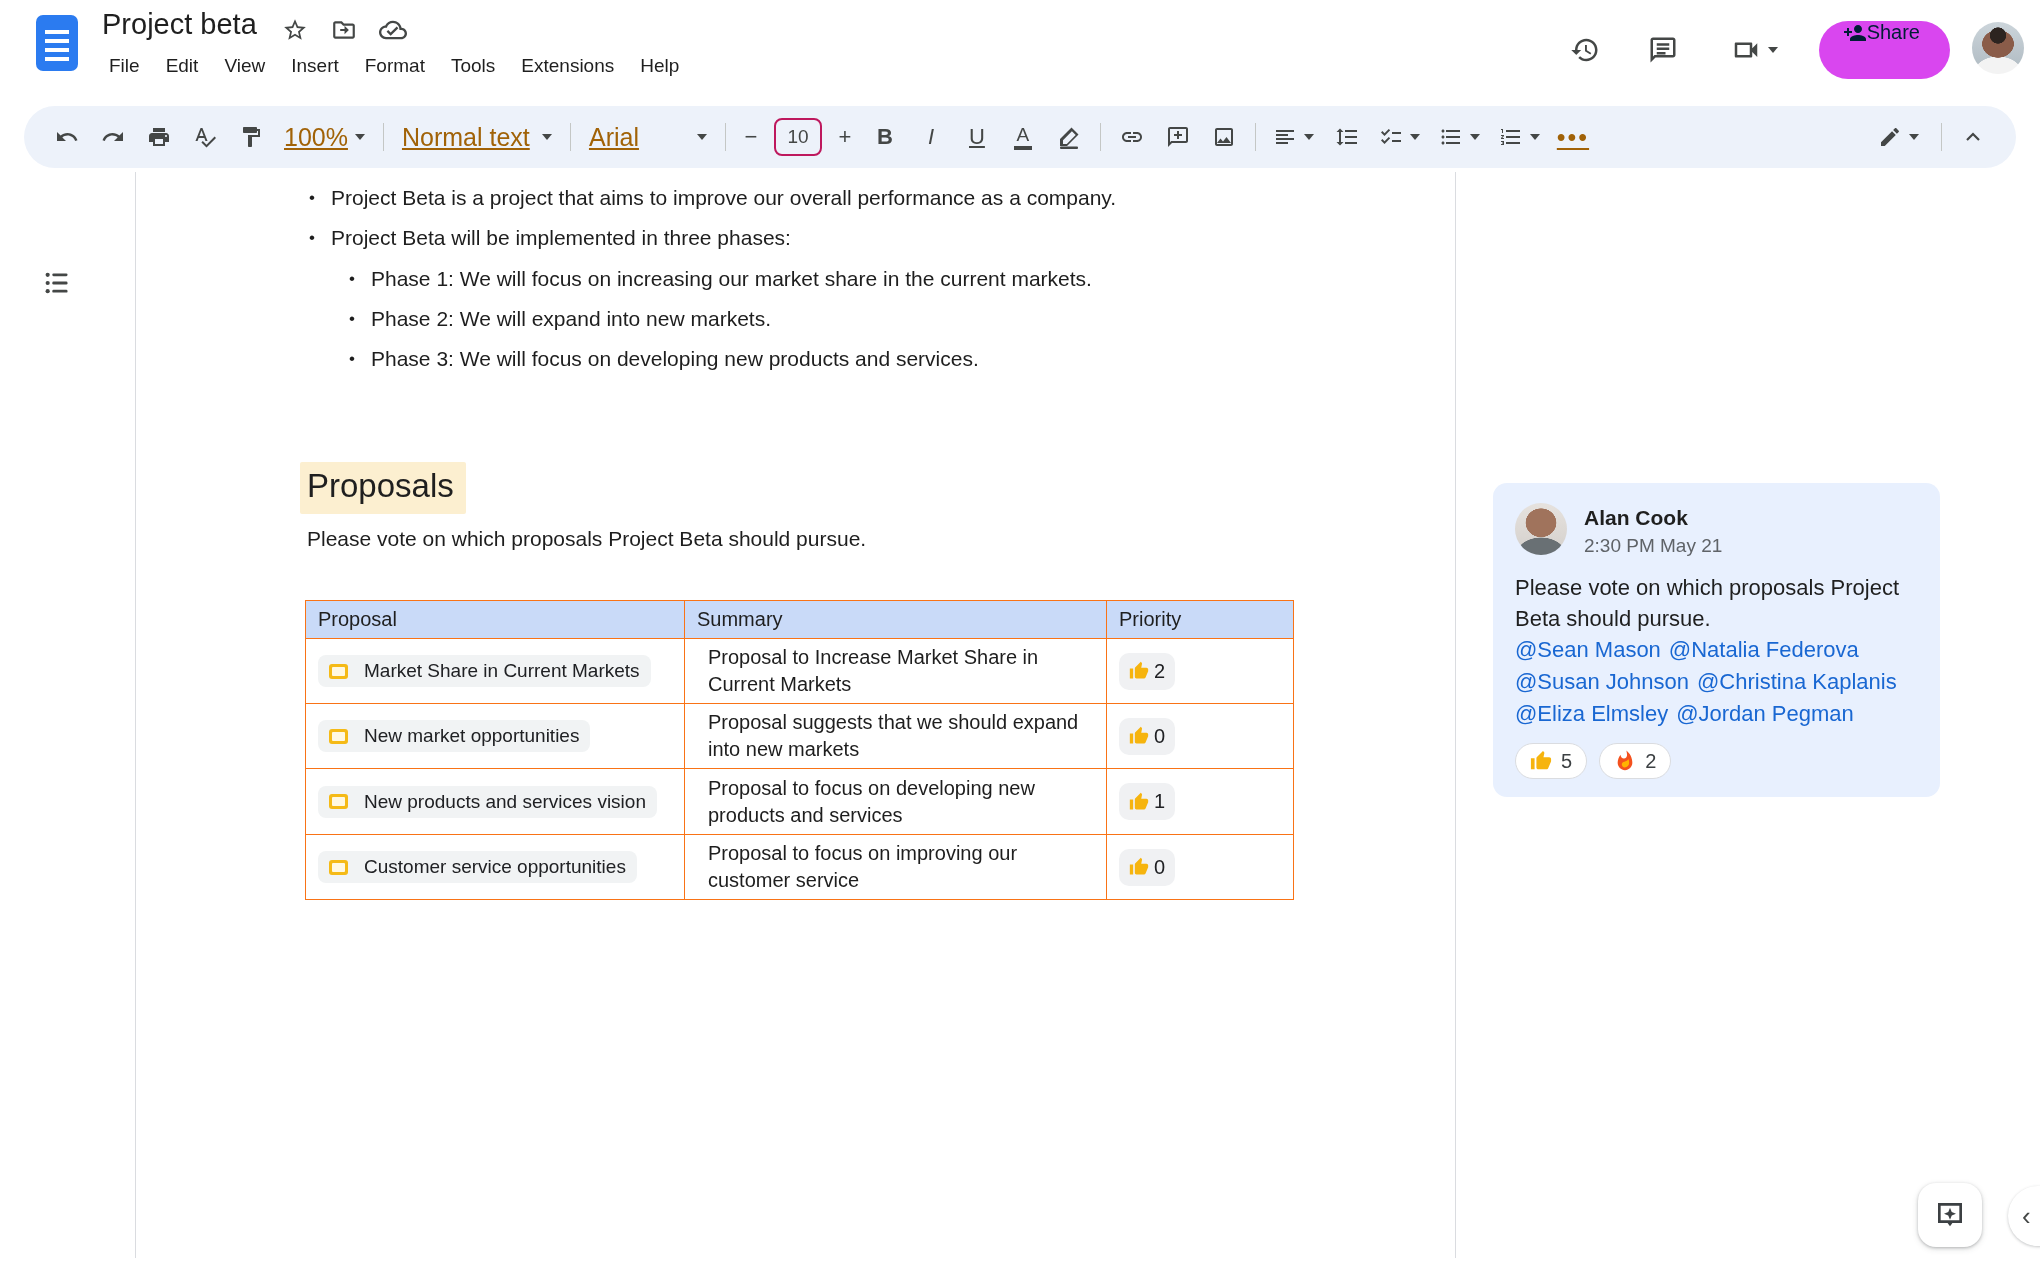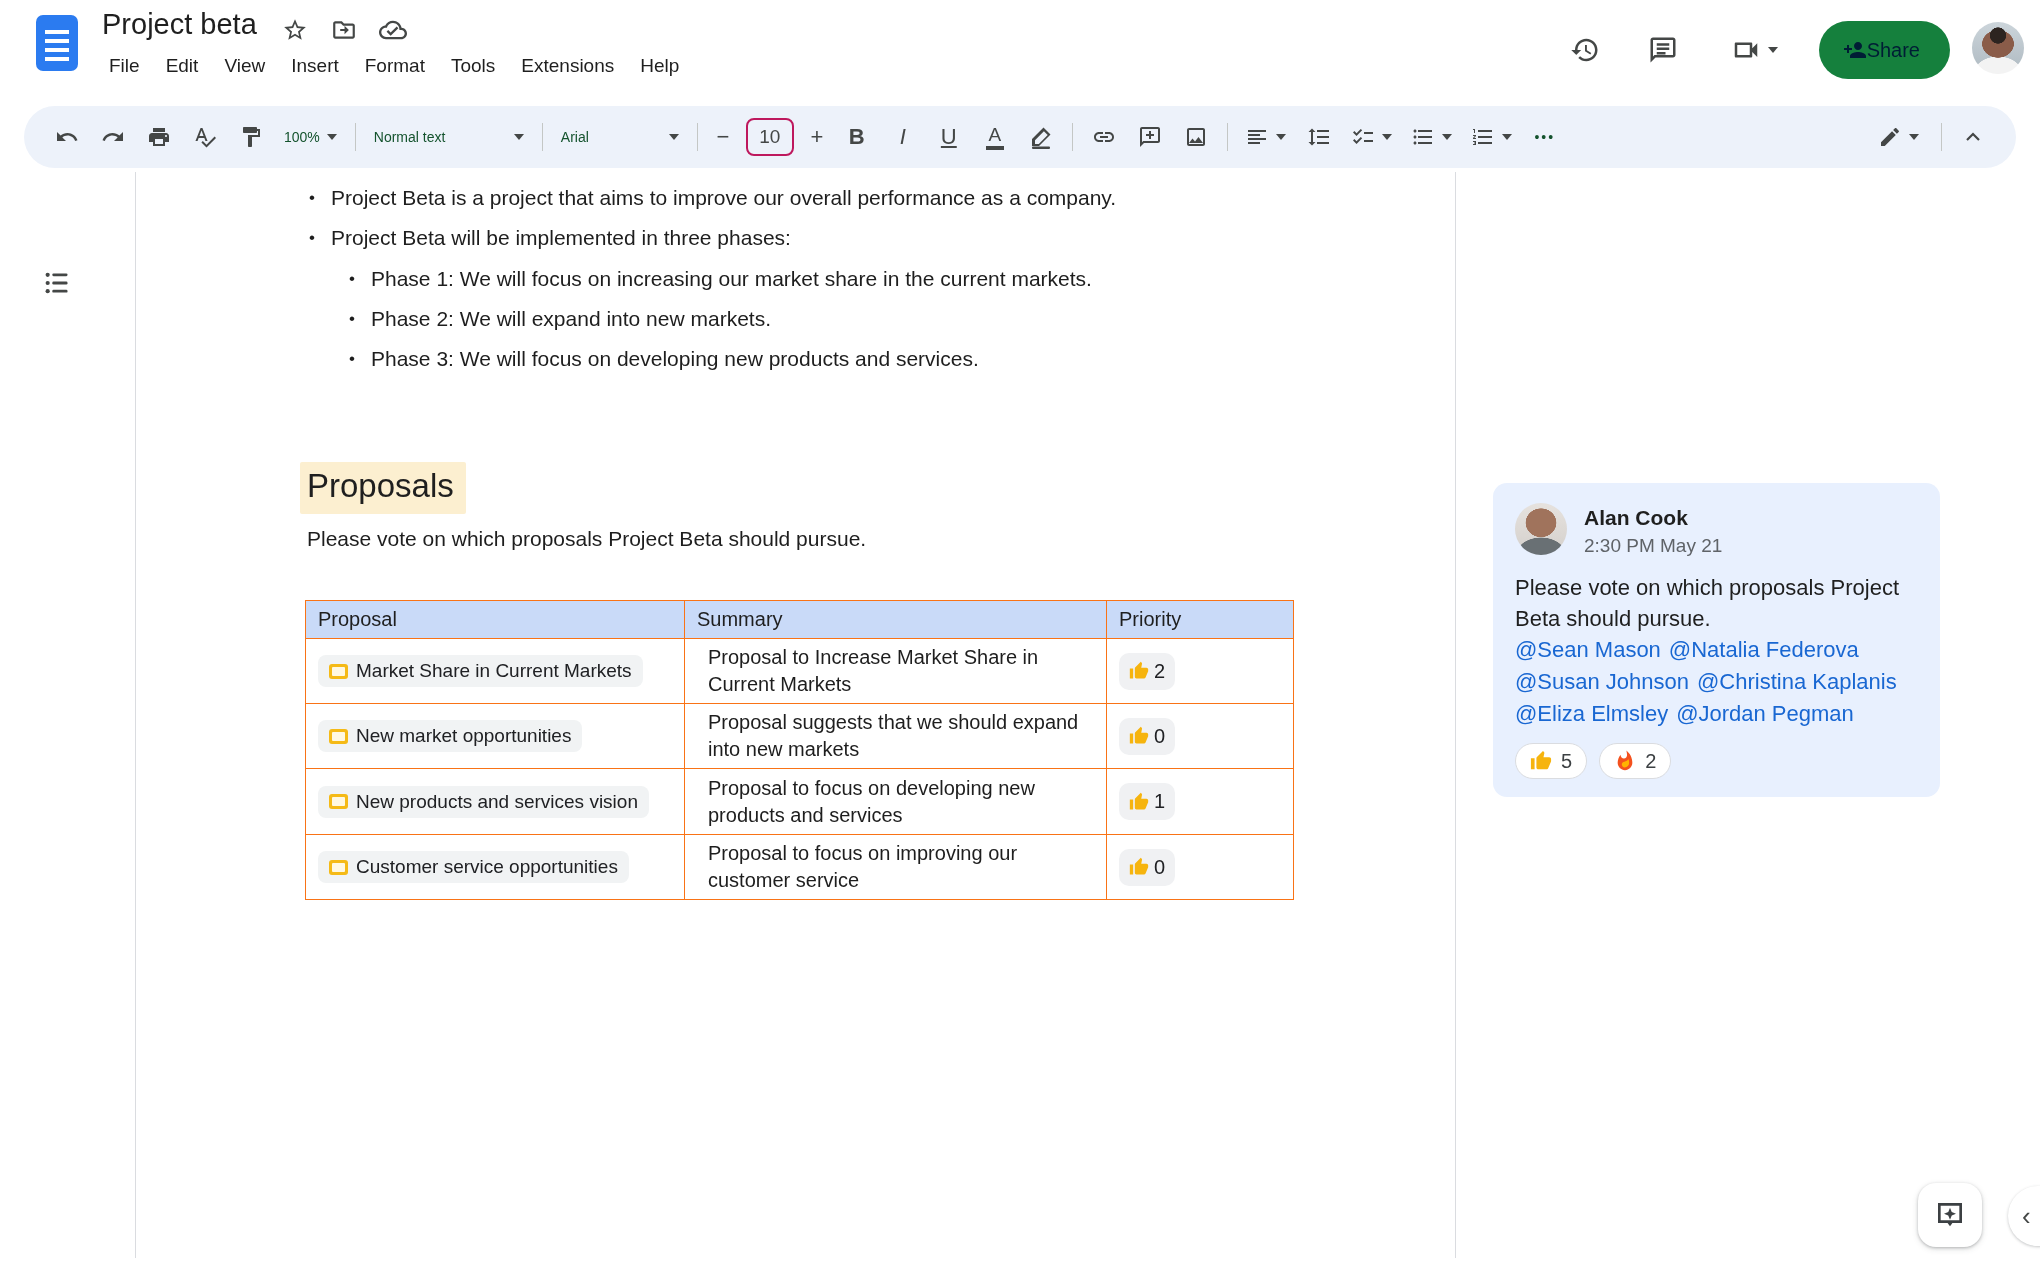--- a/index.html
+++ b/index.html
@@ -13,34 +13,34 @@
   #appbar{position:absolute;left:0;top:0;width:100%;height:100px;background:#fff;}
   .doclogo{position:absolute;left:36px;top:15px;width:42px;height:56px;background:#2b7bf0;border-radius:7px;}
   .doclogo::before{content:"";position:absolute;left:9px;top:15px;width:24px;height:4px;background:#fff;
     box-shadow:0 9px 0 #fff,0 18px 0 #fff,0 27px 0 #fff;}
   .doc-title{position:absolute;left:102px;top:8px;font-size:29px;color:#1f1f1f;white-space:nowrap;}
   .title-ic{position:absolute;top:16px;width:28px;height:28px;display:flex;align-items:center;justify-content:center;}
   #menubar{position:absolute;left:96px;top:52px;display:flex;font-size:19px;color:#1f1f1f;}
   #menubar .mitem{padding:3px 13px;border-radius:10px;cursor:default;}
   .hdr-right{position:absolute;top:0;height:100px;display:flex;align-items:center;}
   .hbtn{width:56px;height:56px;display:flex;align-items:center;justify-content:center;}
-  .share-btn{display:flex;align-items:center;gap:0;background:#15803d;color:#001d35;
+  .share-btn{display:flex;gap:0;background:#d946ef;color:#001d35;
     height:58px;padding:0 30px 0 24px;border-radius:29px;font-size:20px;font-weight:500;}
   .avatar{width:52px;height:52px;border-radius:50%;
     background:
       radial-gradient(circle at 50% 26%, #2d2420 0 17%, rgba(0,0,0,0) 18%),
       radial-gradient(ellipse 31% 27% at 50% 42%, #8a5c49 0 97%, rgba(0,0,0,0) 100%),
       radial-gradient(ellipse 46% 32% at 50% 98%, #f3f3f3 0 97%, rgba(0,0,0,0) 100%),
       linear-gradient(#ccd5db,#aeb9c1);}
   
   #toolbar{position:absolute;left:24px;top:106px;width:1992px;height:62px;border-radius:31px;
     background:#edf2fa;display:flex;align-items:center;padding:0 20px;box-sizing:border-box;}
   .tbtn{min-width:46px;height:46px;display:flex;align-items:center;justify-content:center;border-radius:8px;}
   .tdiv{width:1px;height:28px;background:#c4c7c5;margin:0 8px;}
-  .tlabel{font-size:14px;color:#14532d;white-space:nowrap;}
+  .tlabel{font-size:25px;color:#a16207;white-space:nowrap;text-decoration:underline;}
   .dropctl{display:flex;align-items:center;padding:0 10px;height:46px;}
   .sizebox{width:44px;height:34px;border:2px solid #be185d;border-radius:8px;display:flex;
     align-items:center;justify-content:center;font-size:19px;color:#444746;margin:0 6px;}
   .glyph{font-size:22px;color:#444746;}
   .bold-g{font-weight:700;} .ital-g{font-style:italic;} .und-g{text-decoration:underline;}
   .acolor{display:flex;flex-direction:column;align-items:center;line-height:1;}
   .acolor .bar{width:18px;height:4px;background:#444746;margin-top:2px;}
   .spacer{flex:1;}
   
   .page-edge{position:absolute;top:172px;width:1px;height:1086px;background:#dadce0;}
@@ -54,21 +54,21 @@
   .heading{font-size:33px;color:#1f1f1f;}
   .intro{position:absolute;left:307px;top:527px;font-size:21px;color:#1e1e1e;}
   
   #ptable{position:absolute;left:305px;top:600px;border-collapse:collapse;}
   #ptable td,#ptable th{border:1px solid #f97316;vertical-align:middle;text-align:left;}
   #ptable th{background:#c9daf8;font-weight:400;font-size:20px;height:37px;padding:0 0 0 12px;}
   .col-p{width:366px;} .col-s{width:409px;} .col-r{width:174px;}
   .cell-p{padding:0 0 0 12px;height:64px;}
   .cell-s{padding:5px 23px;font-size:20px;line-height:27px;color:#1e1e1e;}
   .cell-r{padding:0 0 0 12px;}
-  .chip{display:inline-flex;align-items:center;gap:8px;background:#f1f3f4;border-radius:8px;
+  .chip{display:inline-flex;align-items:center;gap:16px;background:#f1f3f4;border-radius:8px;
     padding:5px 11px;font-size:19px;color:#202124;white-space:nowrap;}
   .chip-ic{position:relative;width:19px;height:15px;background:#f5ba17;border-radius:3px;}
   .chip-ic::before{content:"";position:absolute;inset:3px;background:#fff8e1;border-radius:1px;}
   .vote-pill{display:inline-flex;align-items:center;gap:5px;background:#f0f1f3;border-radius:10px;
     padding:7px 10px;font-size:20px;color:#202124;}
   
   #comment-card{position:absolute;left:1493px;top:483px;width:447px;box-sizing:border-box;
     background:#e8f0fe;border-radius:14px;padding:20px 22px 18px;}
   .c-head{display:flex;gap:17px;}
   .c-avatar{width:52px;height:52px;border-radius:50%;flex:none;

